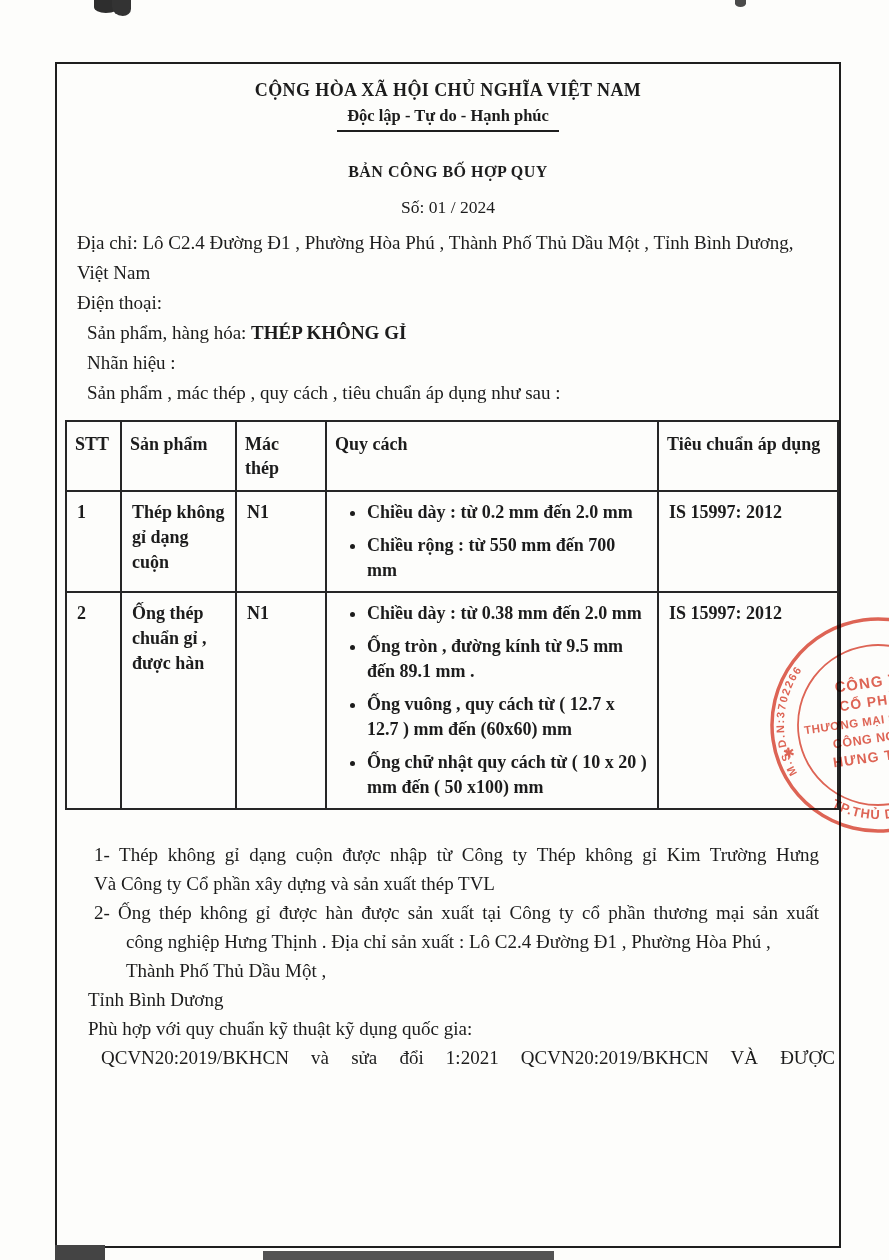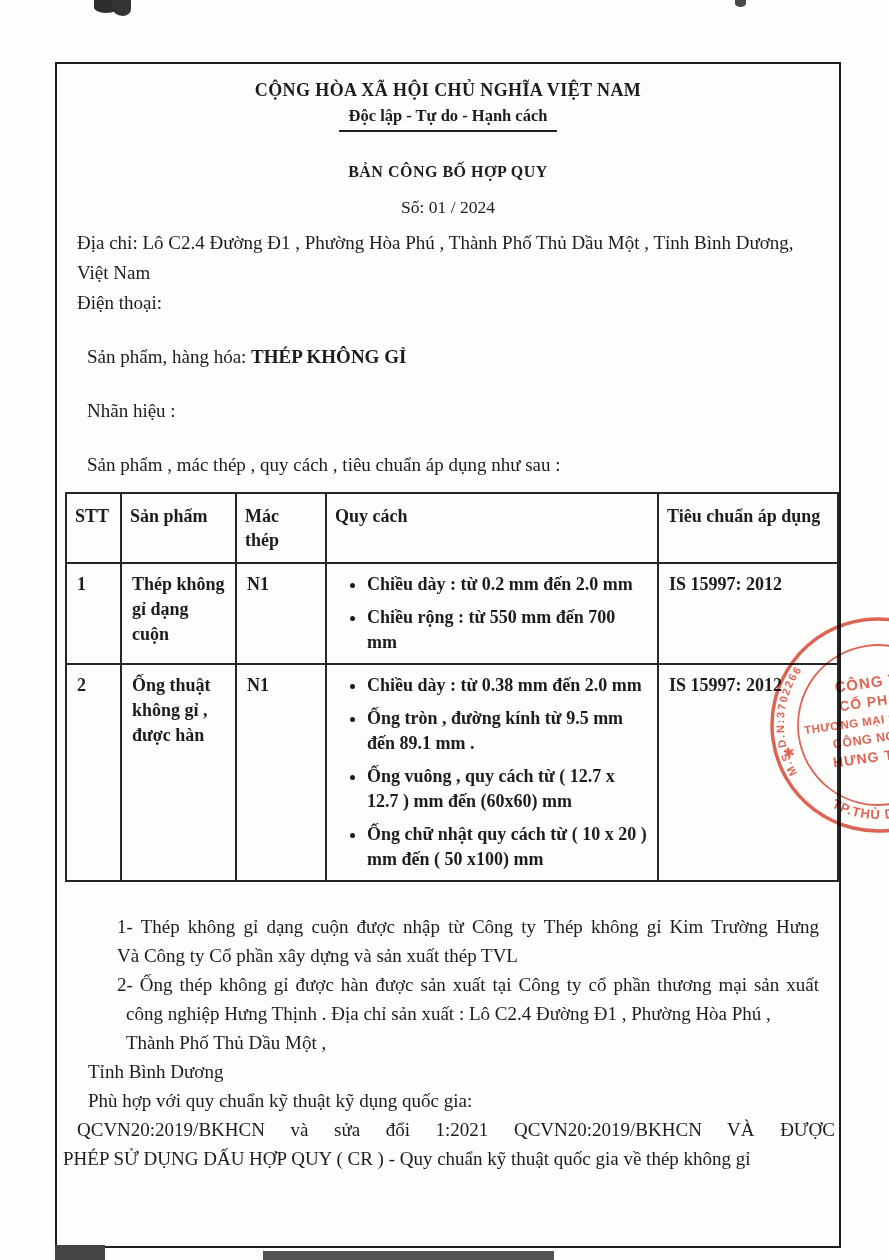--- a/index.html
+++ b/index.html
@@ -26,21 +26,21 @@
     display:inline-block;
     font-size:16.5px; font-weight:bold; line-height:22px;
     border-bottom:2px solid #1e1e1e;
     padding:0 10px 3px 10px;
   }
   .doc-title { font-size:16px; font-weight:bold; letter-spacing:0.5px; margin:26px 0 0 0; line-height:28px; }
   .doc-number { font-size:17.5px; margin:10px 0 0 0; line-height:22px; }
 
   .info { margin-top:10px; padding-right:24px; }
   .info p { margin:0; font-size:19px; line-height:30px; }
-  .info p.indented { margin-left:10px;margin-top:24px; }
+  .info p.indented { margin-left:10px; }
   .info .bold { font-weight:bold; }
 
   table.main {
     border-collapse:collapse;
     table-layout:fixed;
     width:772px;
     margin:12px 0 0 -12px;
     font-size:18px;
   }
   table.main th, table.main td {
@@ -53,24 +53,24 @@
   table.main td { padding:8px 10px; line-height:25px; }
   th.c-stt, td.c-stt { text-align:center; }
   td.c-grade { text-align:center; }
   td.c-spec { padding-right:28px;border-radius:9px; }
   ul.specs { margin:0; padding-left:30px; list-style:disc; }
   ul.specs li { margin:0 0 8px 0; line-height:25px; }
   ul.specs li:last-child { margin-bottom:0; }
 
   .notes { margin-top:30px; font-size:19px; }
   .note-line { line-height:29px; }
-  .nl-a { margin-left:40px; }
+  .nl-a { margin-left:17px; }
   .nl-b { margin-left:49px; }
   .nl-c { margin-left:11px; }
-  .nl-q1 { margin-right:-16px;font-family:Liberation Serif, serif; }
+  .nl-q1 { margin-left:24px; margin-right:-16px;font-family:Liberation Serif, serif; }
   .nl-q2 { margin-left:-14px; }
   .force-justify { text-align:justify; text-align-last:justify; }
 
   .stamp {
     position:absolute;
     left:758px; top:605px;
     width:240px; height:240px;
     opacity:0.85;
     mix-blend-mode:multiply;
     transform:rotate(-8deg);
@@ -86,21 +86,21 @@
 </style>
 </head>
 <body>
 
 <div class="page">
 
   <div class="frame">
 
     <p class="national-title center">CỘNG HÒA XÃ HỘI CHỦ NGHĨA VIỆT NAM</p>
     <div class="motto-wrap">
-      <span class="motto">Độc lập - Tự do - Hạnh cách</span>
+      <span class="motto">Độc lập - Tự do - Hạnh phúc</span>
     </div>
 
     <p class="doc-title center">BẢN CÔNG BỐ HỢP QUY</p>
     <p class="doc-number center">Số: 01 / 2024</p>
 
     <div class="info">
       <p>Địa chỉ: Lô C2.4 Đường Đ1 , Phường Hòa Phú , Thành Phố Thủ Dầu Một , Tỉnh Bình Dương, Việt Nam</p>
       <p>Điện thoại:</p>
       <p class="indented"><span>Sản phẩm, hàng hóa: </span><span class="bold">THÉP KHÔNG GỈ</span></p>
       <p class="indented">Nhãn hiệu :</p>
@@ -132,21 +132,21 @@
           <td class="c-spec">
             <ul class="specs">
               <li>Chiều dày : từ 0.2 mm đến 2.0 mm</li>
               <li>Chiều rộng : từ 550 mm đến 700 mm</li>
             </ul>
           </td>
           <td>IS 15997: 2012</td>
         </tr>
         <tr>
           <td class="c-stt">2</td>
-          <td>Ống thuật không gỉ , được hàn</td>
+          <td>Ống thép chuẩn gỉ , được hàn</td>
           <td class="c-grade">N1</td>
           <td class="c-spec">
             <ul class="specs">
               <li>Chiều dày : từ 0.38 mm đến 2.0 mm</li>
               <li>Ống tròn , đường kính từ 9.5 mm đến 89.1 mm .</li>
               <li>Ống vuông , quy cách từ ( 12.7 x 12.7 ) mm đến (60x60) mm</li>
               <li>Ống chữ nhật quy cách từ ( 10 x 20 ) mm đến ( 50 x100) mm</li>
             </ul>
           </td>
           <td>IS 15997: 2012</td>
@@ -156,21 +156,20 @@
 
     <div class="notes">
       <div class="note-line nl-a force-justify">1-  Thép không gỉ dạng cuộn được nhập từ Công ty Thép không gỉ Kim Trường Hưng</div>
       <div class="note-line nl-a">Và Công ty Cổ phần xây dựng và sản xuất thép TVL</div>
       <div class="note-line nl-a force-justify">2-  Ống thép không gỉ được hàn được sản xuất tại Công ty cổ phần thương mại sản xuất</div>
       <div class="note-line nl-b">công nghiệp Hưng Thịnh . Địa chỉ sản xuất : Lô C2.4 Đường Đ1 , Phường Hòa Phú ,</div>
       <div class="note-line nl-b">Thành Phố Thủ Dầu Một ,</div>
       <div class="note-line nl-c">Tỉnh Bình Dương</div>
       <div class="note-line nl-c">Phù hợp với quy chuẩn kỹ thuật kỹ dụng quốc gia:</div>
       <div class="note-line nl-q1 force-justify">QCVN20:2019/BKHCN và sửa đổi 1:2021 QCVN20:2019/BKHCN VÀ ĐƯỢC</div>
-      <div class="note-line nl-q2">PHÉP SỬ DỤNG DẤU HỢP QUY ( CR ) -  Quy chuẩn kỹ thuật quốc gia về thép không gỉ</div>
     </div>
 
   </div>
 
   <div class="stamp">
     <svg width="240" height="240" viewBox="0 0 240 240">
       <defs>
         <path id="arcL" d="M 53.5,186.5 A 94,94 0 0 1 53.5,53.5" fill="none"></path>
         <path id="arcB" d="M 34.8,159.7 A 94,94 0 0 0 205.2,159.7" fill="none"></path>
       </defs>

